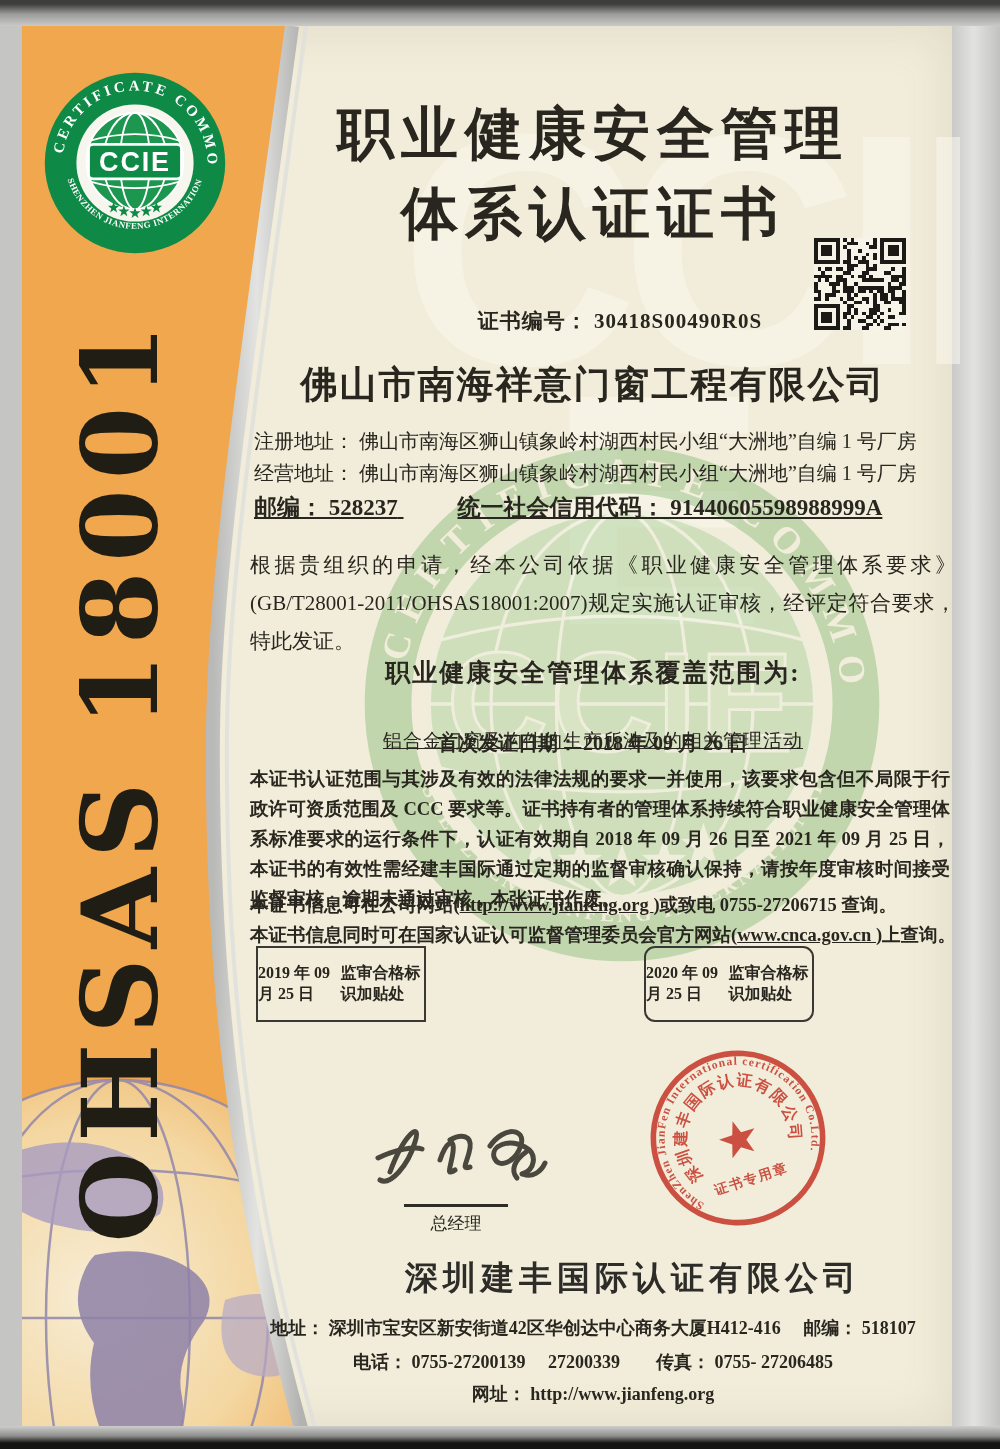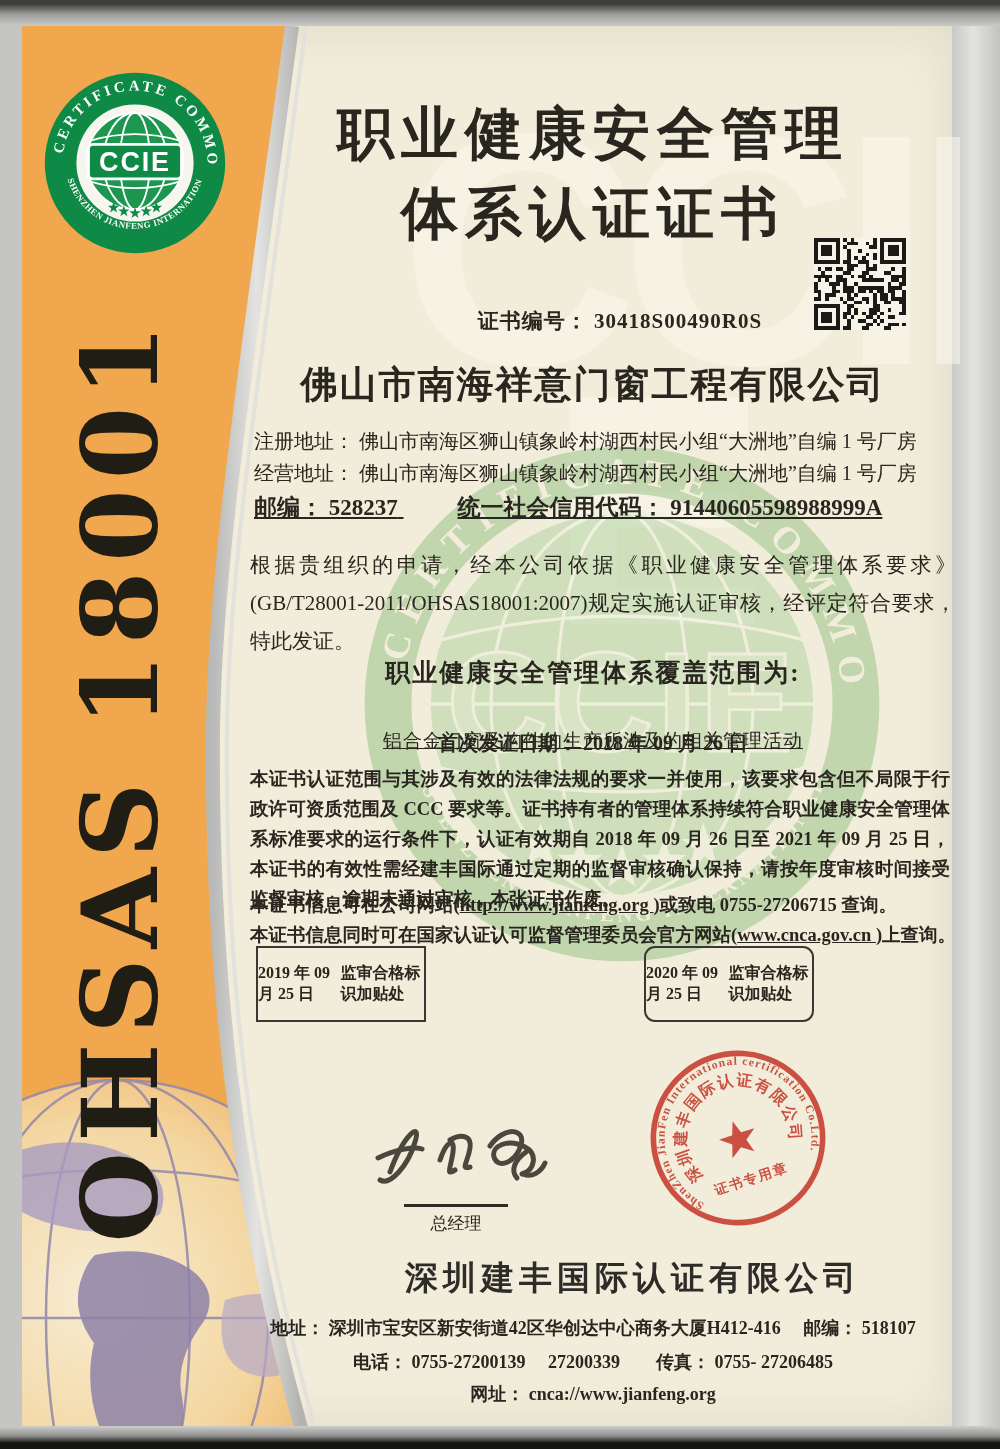--- a/index.html
+++ b/index.html
@@ -533,17 +533,17 @@
         <textPath href="#sealCn" startOffset="1%">深圳建丰国际认证有限公司</textPath>
       </text>
       <path d="M0,-20 L4.7,-6.5 L19,-6.2 L7.6,2.5 L11.8,16.2 L0,8 L-11.8,16.2 L-7.6,2.5 L-19,-6.2 L-4.7,-6.5 Z" transform="translate(100,102) scale(1.05)" fill="#c73b2d"></path>
       <text x="100" y="151" text-anchor="middle" font-family="Liberation Serif, serif" font-size="14.5" font-weight="bold" fill="#c73b2d" letter-spacing="2">证书专用章</text>
     </g>
   </svg>
 
   <div class="abs issuer ct nw">深圳建丰国际认证有限公司</div>
   <div class="abs contact ct nw" style="top:1316px;">地址： 深圳市宝安区新安街道42区华创达中心商务大厦H412-416　 邮编： 518107</div>
   <div class="abs contact ct nw" style="top:1350px;">电话： 0755-27200139　 27200339　　传真： 0755- 27206485</div>
-  <div class="abs contact ct nw" style="top:1382px;">网址： cnca://www.jianfeng.org</div>
+  <div class="abs contact ct nw" style="top:1382px;">网址： http://www.jianfeng.org</div>
 
   <div class="abs frame-top"></div>
   <div class="abs frame-bottom"></div>
 </div>
 
 </body></html>

